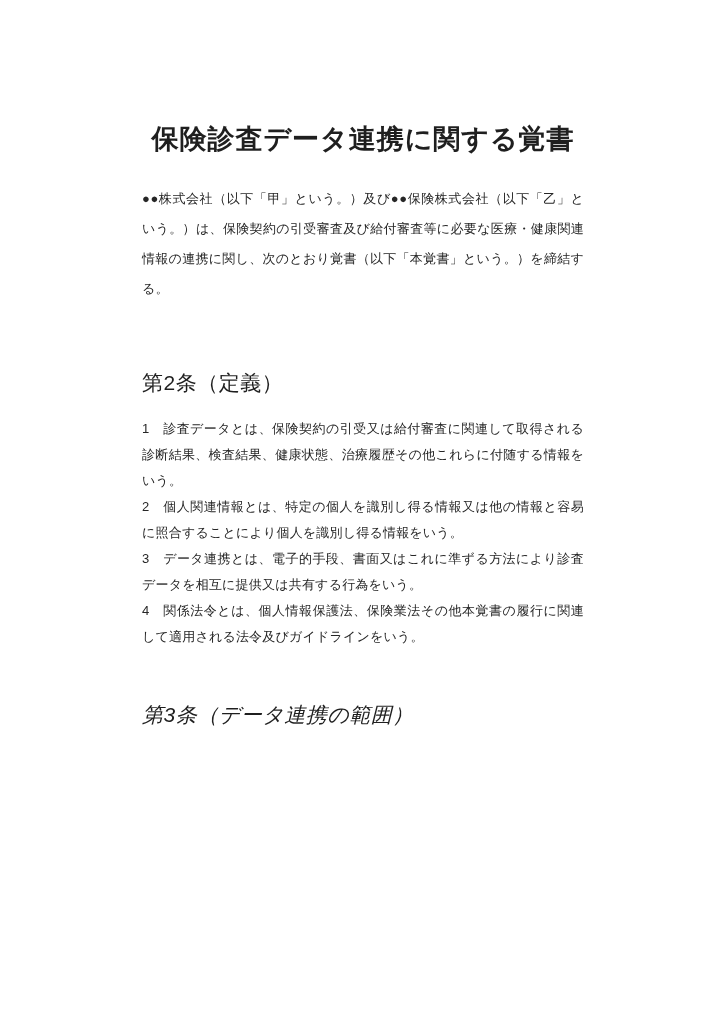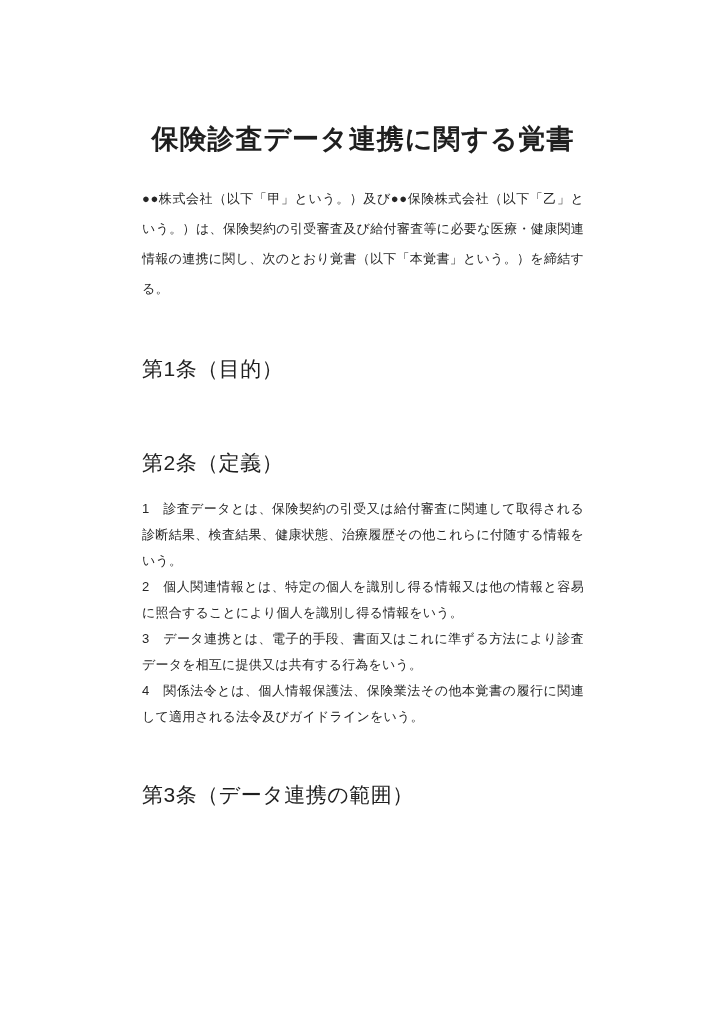--- a/index.html
+++ b/index.html
@@ -46,32 +46,31 @@
     letter-spacing: 0.5px;
     color: #1f1f1f;
   }
   .h-art1 { margin-top: 50px; }
   .art1-body { margin-top: 12px; }
   .h-art2 { margin-top: 64px; }
   .clauses { margin-top: 18px; }
   .clauses .para {
     line-height: 26px;
   }
-  .h-art3 { margin-top: 50px; }
+  .h-art3 { margin-top: 50px; font-style: italic; }
 </style>
 </head>
 <body>
 
 <div class="page">
 
   <h1 class="doc-title">保険診査データ連携に関する覚書</h1>
 
   <p class="para intro">●●株式会社（以下「甲」という。）及び●●保険株式会社（以下「乙」という。）は、保険契約の引受審査及び給付審査等に必要な医療・健康関連情報の連携に関し、次のとおり覚書（以下「本覚書」という。）を締結する。</p>
 
-  <h2 class="article-heading h-art1">第1条（目的）</h2>
 
 
   <h2 class="article-heading h-art2">第2条（定義）</h2>
 
   <div class="clauses">
     <p class="para">1　診査データとは、保険契約の引受又は給付審査に関連して取得される診断結果、検査結果、健康状態、治療履歴その他これらに付随する情報をいう。</p>
     <p class="para">2　個人関連情報とは、特定の個人を識別し得る情報又は他の情報と容易に照合することにより個人を識別し得る情報をいう。</p>
     <p class="para">3　データ連携とは、電子的手段、書面又はこれに準ずる方法により診査データを相互に提供又は共有する行為をいう。</p>
     <p class="para">4　関係法令とは、個人情報保護法、保険業法その他本覚書の履行に関連して適用される法令及びガイドラインをいう。</p>
   </div>

